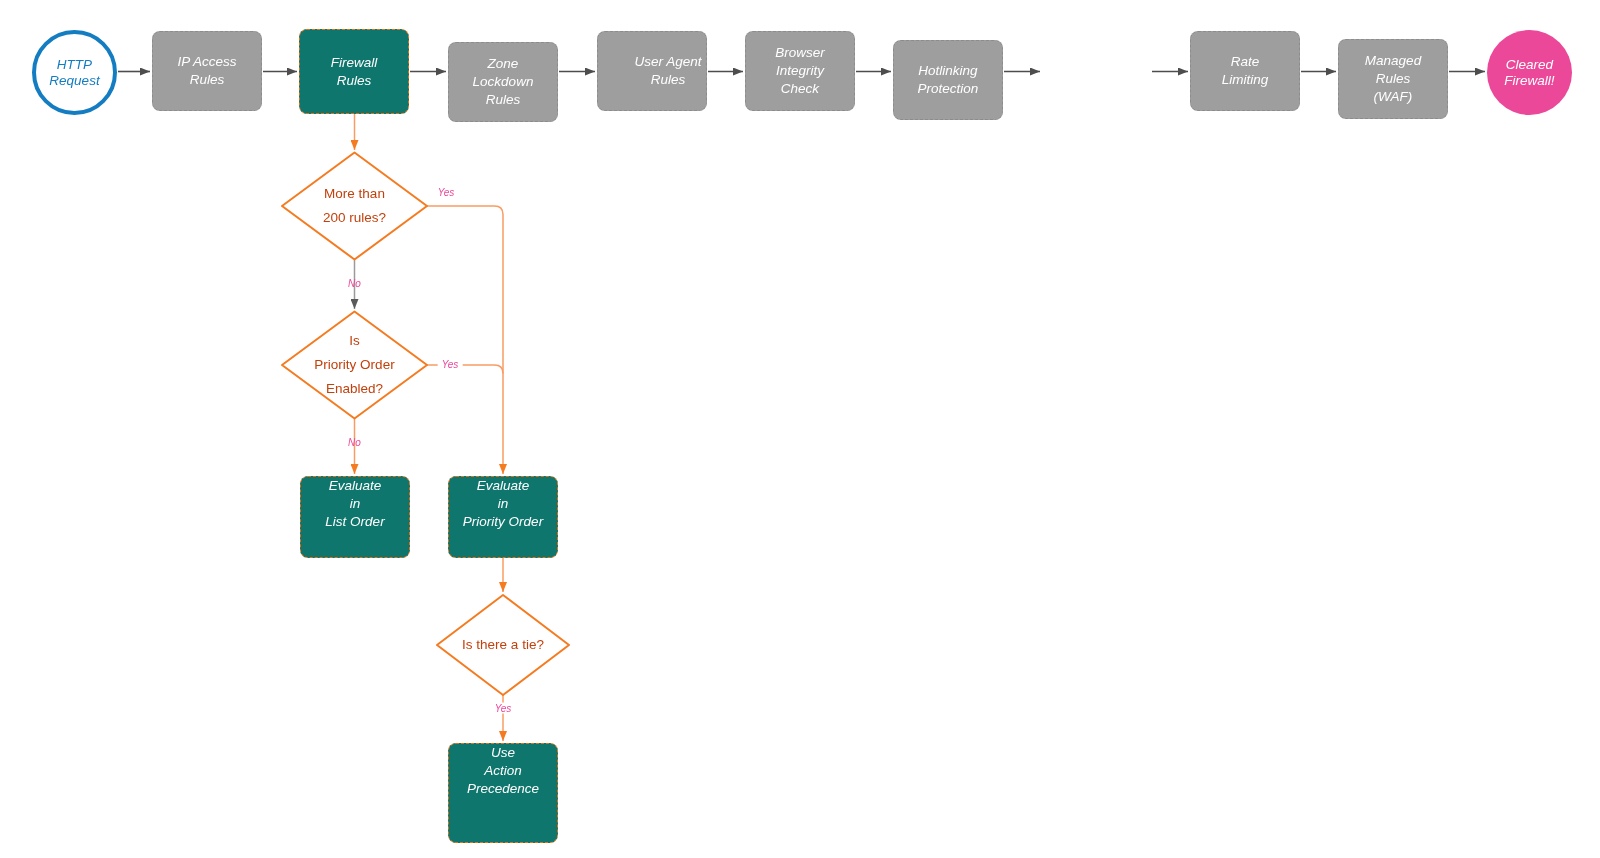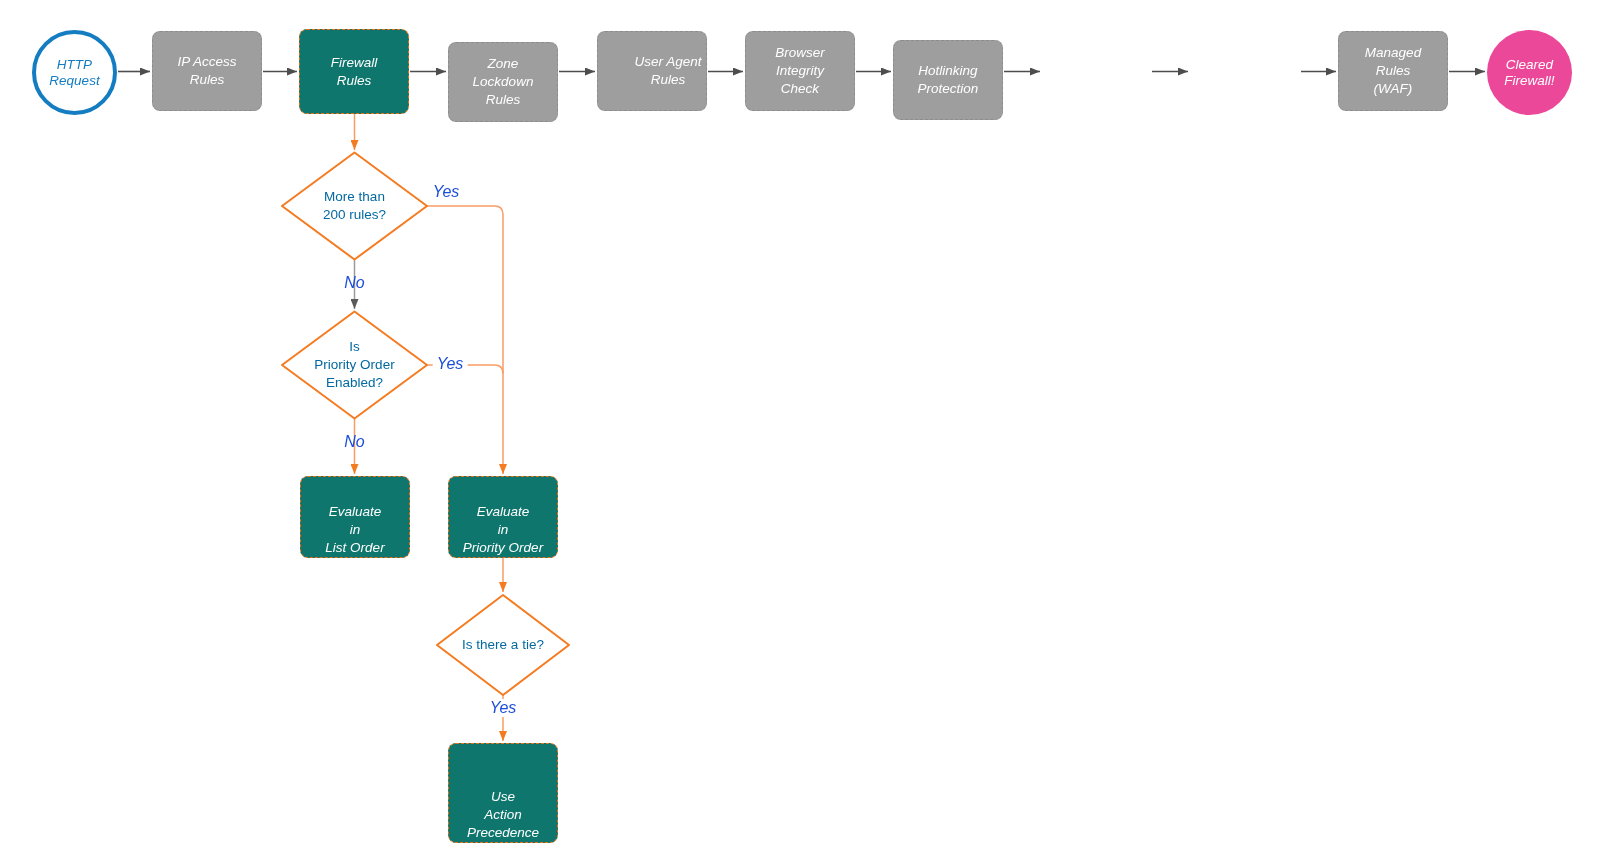--- a/index.html
+++ b/index.html
@@ -14,41 +14,41 @@
   .stage {
     width:110px; height:80px; border-radius:8px;
     background:#9e9e9e; border:1px dashed #8c8c8c;
     color:#ffffff; font-style:italic; font-size:13.5px; line-height:18px;
   }
   .stage.orange, .process {
     background:#0f766e; border:1px dashed #e86f12;
   }
   .process {
     width:110px; border-radius:8px; box-sizing:border-box;
-    display:flex; align-items:flex-end; justify-content:center;
+    display:flex; align-items:flex-start; justify-content:center;
     position:absolute; color:#ffffff; font-style:italic;
     font-size:13.5px; line-height:18px;
   }
   .terminal {
     width:85px; height:85px; border-radius:50%;
     font-weight:normal; font-style:italic; font-size:13.5px; line-height:16px;
   }
   .terminal.start { background:#ffffff; border:4px solid #147dc2; color:#147dc2; }
   .terminal.end   { background:#ec4899; border:none; color:#ffffff; }
 
   .lbl { white-space:pre-line; text-align:center; }
 
   .diamond-label {
     position:absolute; transform:translate(-50%,-50%);
-    font-size:13.5px; line-height:18px; color:#0369a1; text-align:center;
+    font-size:13.5px; line-height:24px; color:#c2410c; text-align:center;
     white-space:pre-line;
   }
   .edge-label {
     position:absolute; transform:translate(-50%,-50%);
-    font-style:italic; font-size:16px; color:#1d4ed8;
+    font-style:italic; font-size:10px; color:#ec4899;
   }
   .edge-label.on-line { background:#ffffff; padding:0 4px; }
 </style>
 </head>
 <body>
 
 <div id="canvas">
 
   <svg id="connector-layer" viewBox="0 0 1600 858" xmlns="http://www.w3.org/2000/svg">
     <defs>
@@ -117,21 +117,25 @@
   </div>
   <div class="node stage" style="left:745px; top:31px;">
     <span class="lbl">Browser
 Integrity
 Check</span>
   </div>
   <div class="node stage" style="left:893px; top:40px;">
     <span class="lbl">Hotlinking
 Protection</span>
   </div>
-  <div class="node stage" style="left:1338px; top:31px;">
+  <div class="node stage" style="left:1190px; top:31px;">
+    <span class="lbl">Rate
+Limiting</span>
+  </div>
+  <div class="node stage" style="left:1338px; top:39px;">
     <span class="lbl">Managed
 Rules
 (WAF)</span>
   </div>
 
   <div class="diamond-label" style="left:354.5px; top:206px;">More than
 200 rules?</div>
   <div class="diamond-label" style="left:354.5px; top:365px;">Is
 Priority Order
 Enabled?</div>

